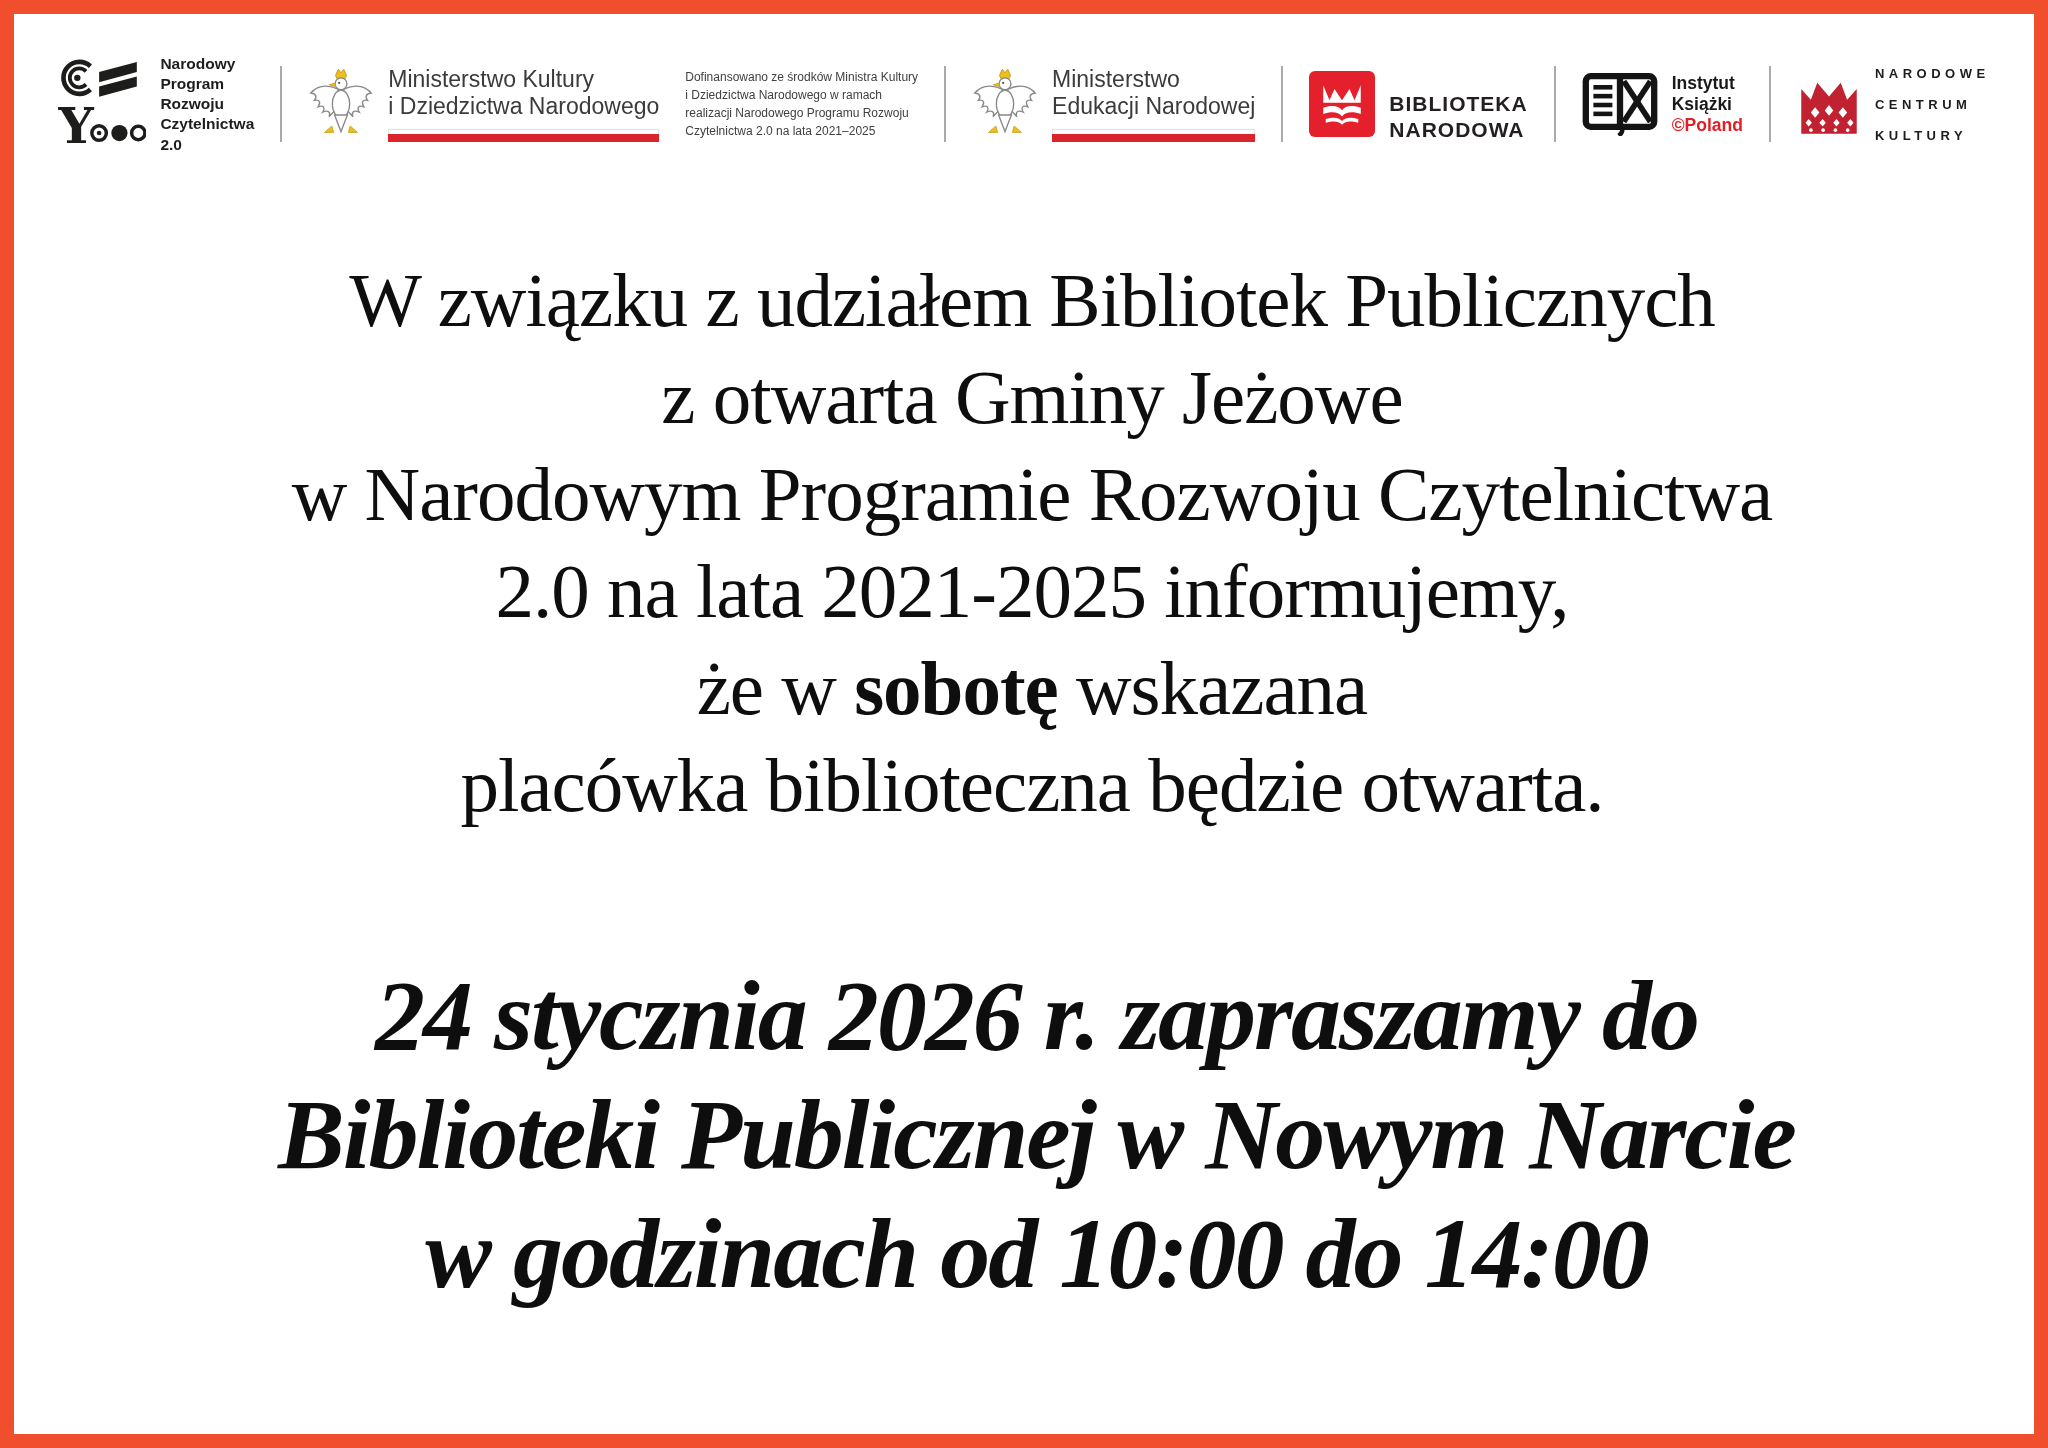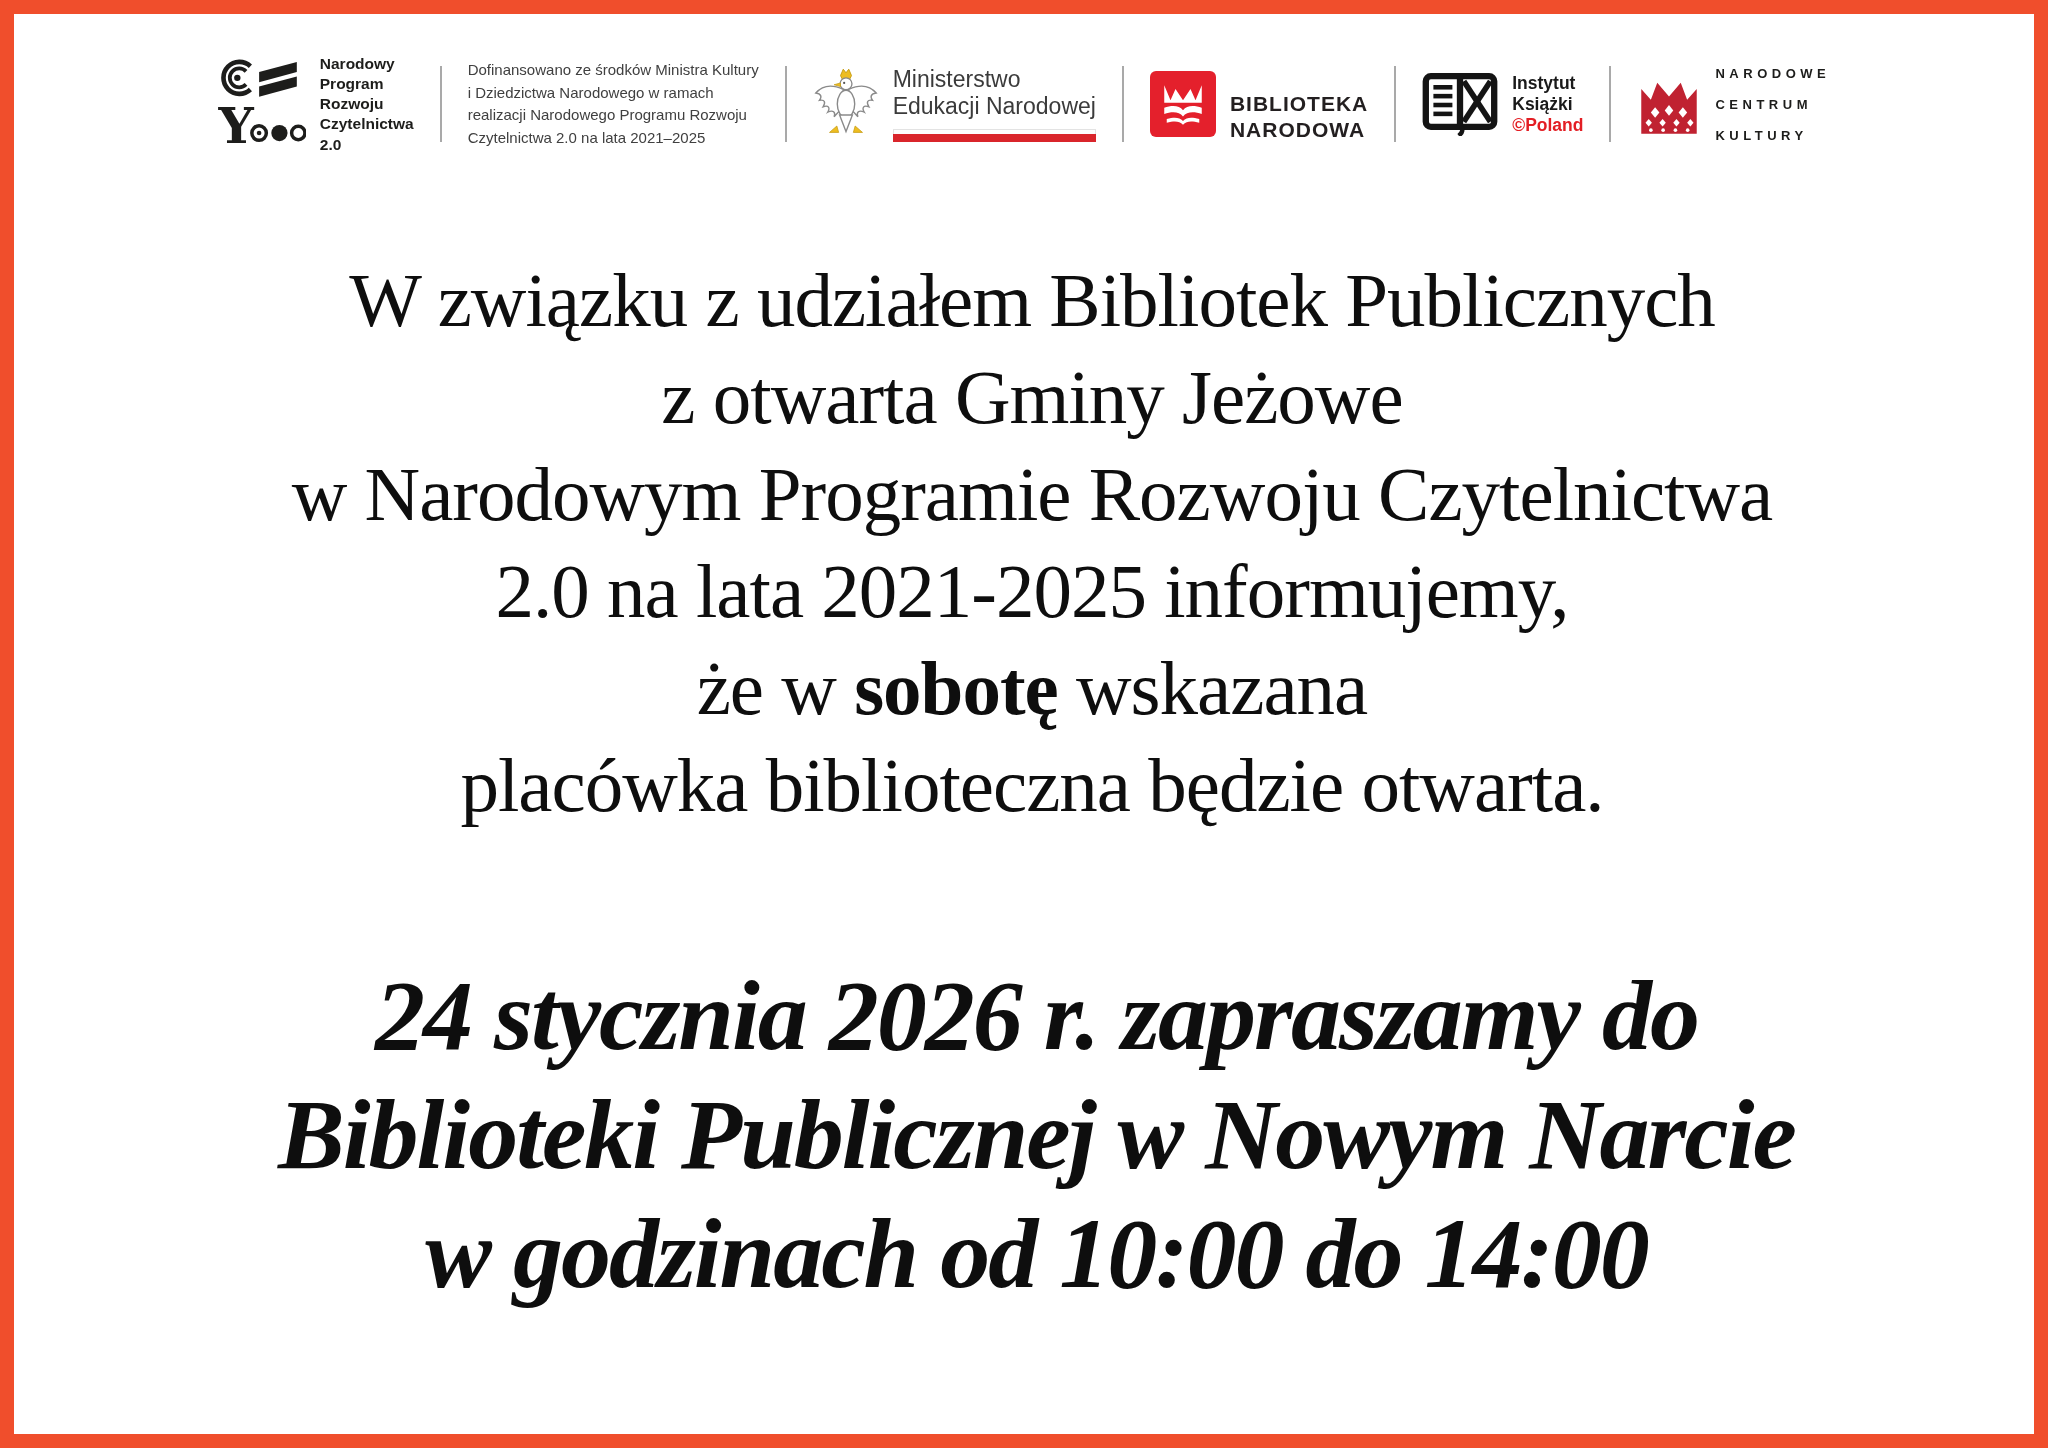--- a/index.html
+++ b/index.html
@@ -20,21 +20,21 @@
     gap:26px;
   }
   .sep{width:2px;height:76px;background:#a9a9a9;flex:0 0 auto;}
   .logo{display:flex;align-items:center;gap:14px;flex:0 0 auto;}
   .logo-col{display:flex;flex-direction:column;}
   .nprc-text{font-weight:bold;font-size:15.5px;line-height:1.3;color:#1d1d1b;}
   .ministry-text{font-size:23px;line-height:1.18;color:#3b3b3b;}
   .flag{margin-top:9px;width:100%;}
   .flag-white{height:4px;background:#fdfdfd;border:1px solid #e3e3e3;border-bottom:none;}
   .flag-red{height:8px;background:#d9252b;}
-  .funding{font-size:15px;line-height:1.5;color:#404040;max-width:300px;}
+  .funding{font-size:12px;line-height:1.5;color:#404040;max-width:300px;}
   .bn-badge{width:66px;height:66px;background:#e4202c;border-radius:6px;
     display:flex;align-items:center;justify-content:center;}
   .bn-text{font-weight:bold;font-size:21px;line-height:1.25;letter-spacing:1px;color:#231f20;margin-top:25px;}
   .ik-text{font-weight:bold;font-size:17.5px;line-height:1.18;color:#1a1a1a;}
   .ik-poland{color:#e31e24;}
   .nck-text{font-weight:bold;font-size:13px;letter-spacing:4.5px;color:#1d1d1b;line-height:1.0;}
   .nck-text span{display:block;margin:9px 0;}
   
   .notice{
     position:absolute;top:238px;left:16px;right:0;
@@ -93,20 +93,35 @@
       <span class="line">Narodowy</span>
       <span class="line">Program</span>
       <span class="line">Rozwoju</span>
       <span class="line">Czytelnictwa</span>
       <span class="line">2.0</span>
     </div>
   </div>
 
   <div class="sep"></div>
 
+  <div class="logo">
+    <svg width="66" height="76">
+        <use href="#eagle"></use>
+      </svg>
+    <div class="logo-col">
+      <div class="ministry-text">
+        <span class="line">Ministerstwo Kultury</span>
+        <span class="line">i Dziedzictwa Narodowego</span>
+      </div>
+      <div class="flag">
+        <div class="flag-white"></div>
+          <div class="flag-red"></div>
+      </div>
+    </div>
+  </div>
 
   <div class="funding">
     <span class="line">Dofinansowano ze środków Ministra Kultury</span>
     <span class="line">i Dziedzictwa Narodowego w ramach</span>
     <span class="line">realizacji Narodowego Programu Rozwoju</span>
     <span class="line">Czytelnictwa 2.0 na lata 2021–2025</span>
   </div>
 
   <div class="sep"></div>
 

